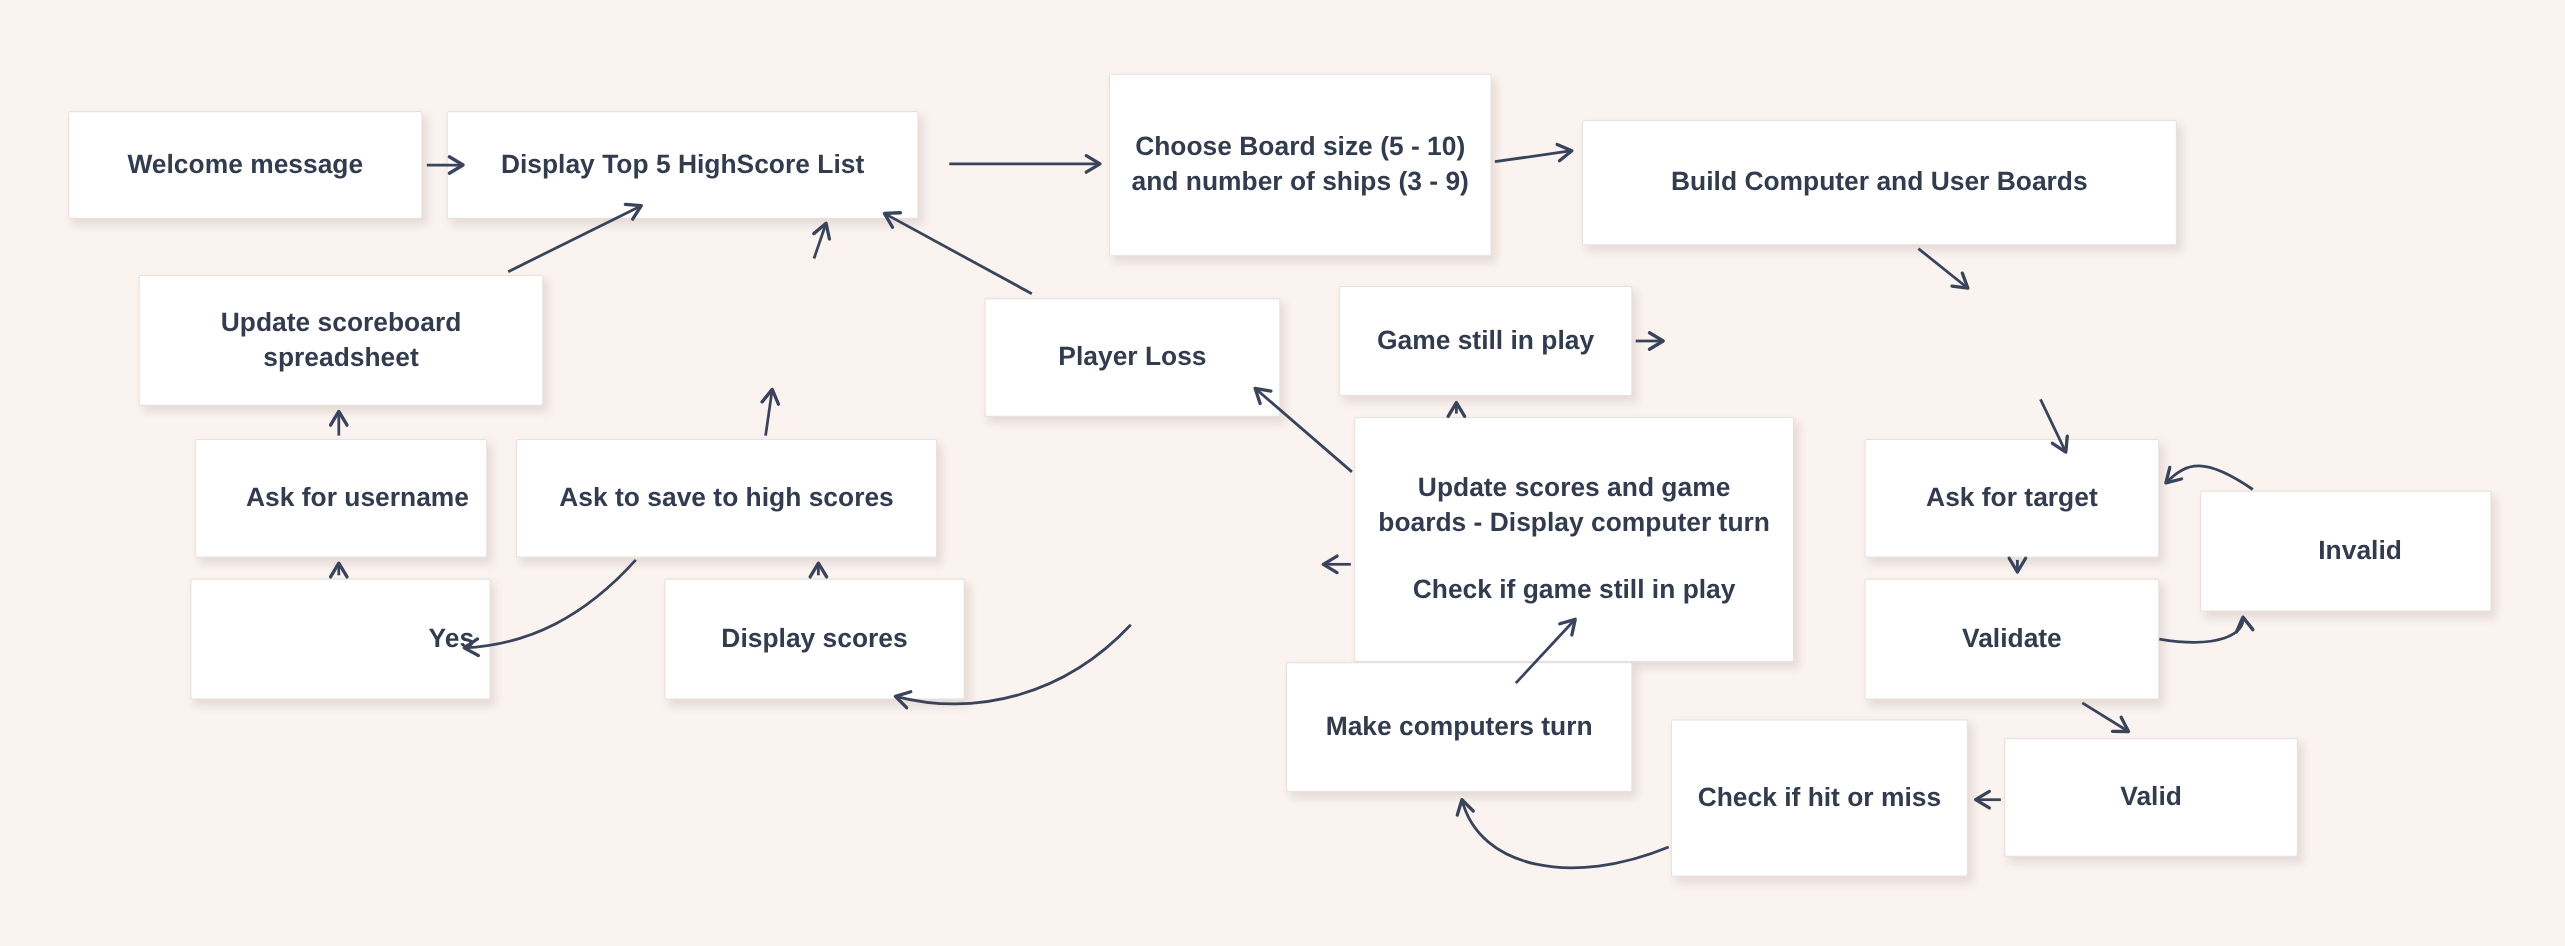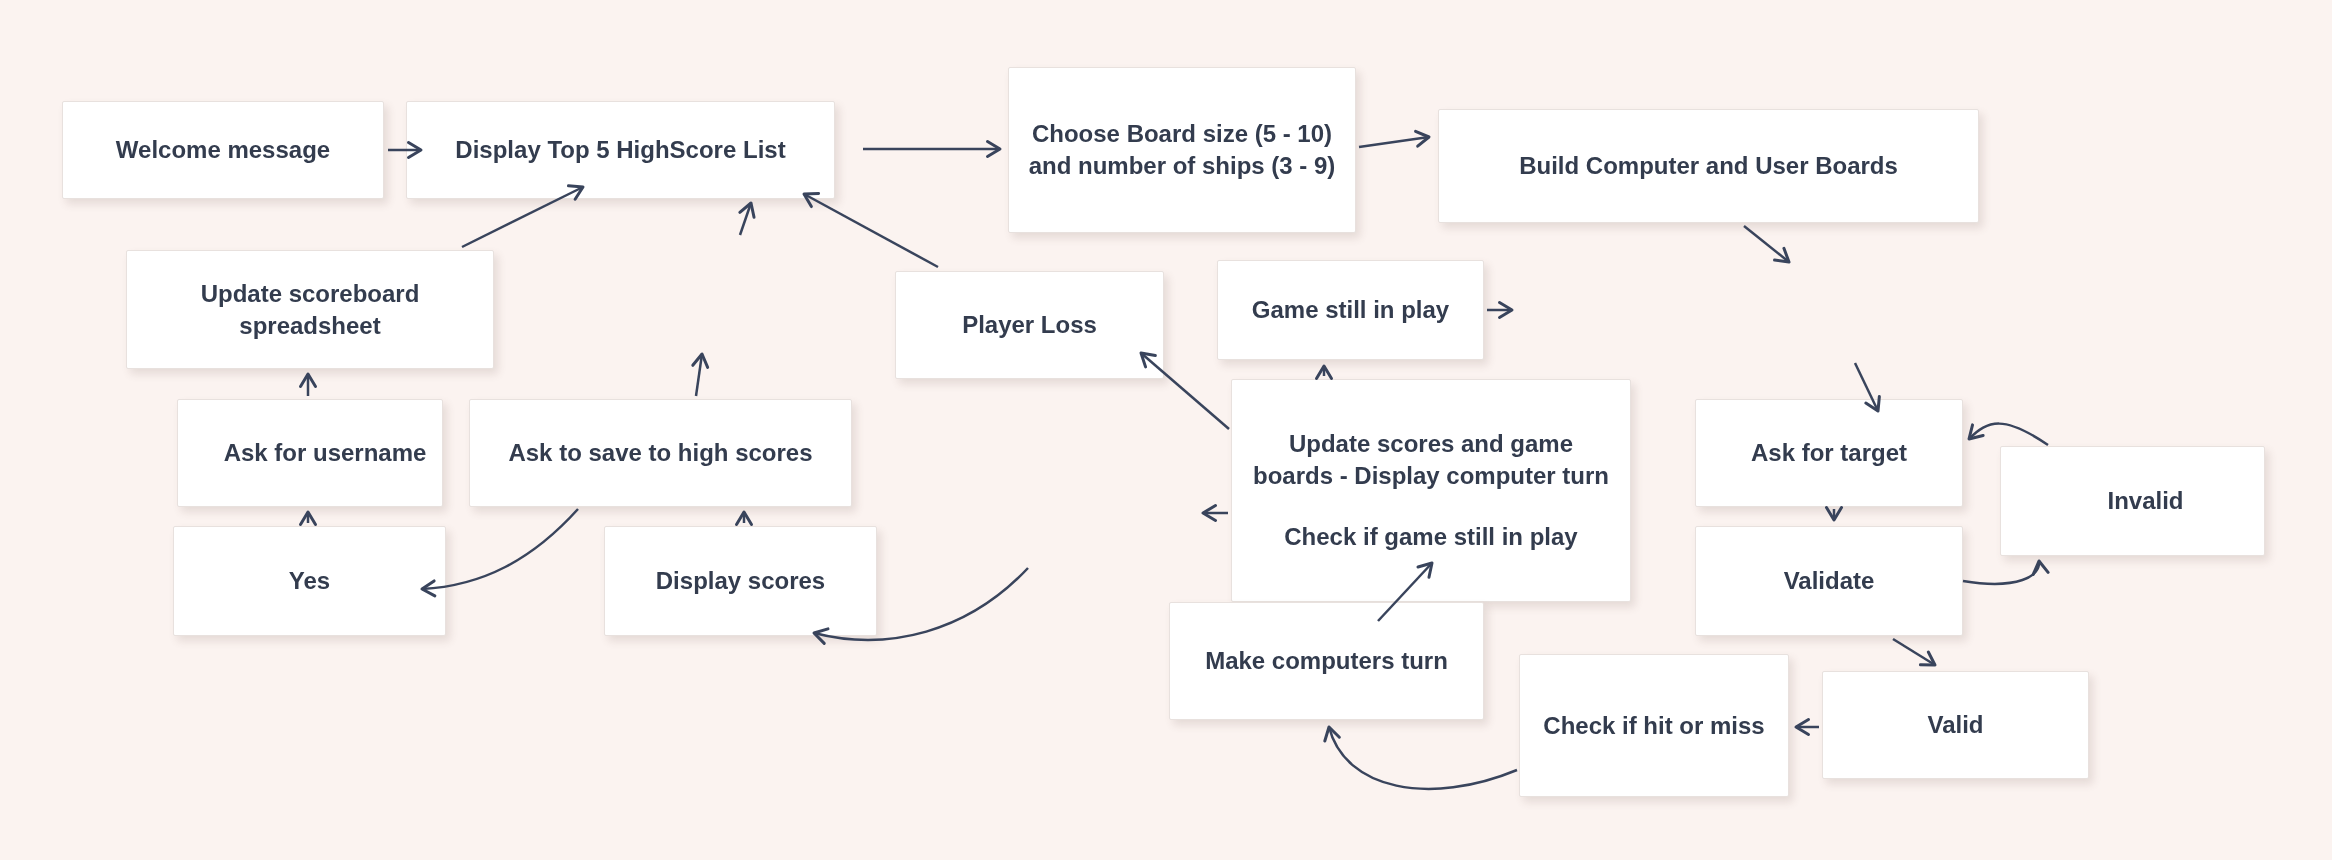--- a/index.html
+++ b/index.html
@@ -102,21 +102,21 @@
     <div class="node" style="left: 1231px; top: 379px; width: 400px; height: 223px;">
       <div class="label">Update scores and game boards - Display computer turn</div>
       <div class="label sublabel">Check if game still in play</div>
     </div>
     <div class="node" style="left: 1695px; top: 399px; width: 268px; height: 108px;">
       <div class="label">Ask for target</div>
     </div>
     <div class="node" style="left: 2000px; top: 446px; width: 265px; height: 110px; padding-left: 40px;">
       <div class="label">Invalid</div>
     </div>
-    <div class="node" style="left: 173px; top: 526px; width: 273px; height: 110px;">
+    <div class="node" style="left: 173px; top: 526px; width: 273px; height: 110px; align-items: flex-end;">
       <div class="label">Yes</div>
     </div>
     <div class="node" style="left: 604px; top: 526px; width: 273px; height: 110px;">
       <div class="label">Display scores</div>
     </div>
     <div class="node" style="left: 1695px; top: 526px; width: 268px; height: 110px;">
       <div class="label">Validate</div>
     </div>
     <div class="node" style="left: 1169px; top: 602px; width: 315px; height: 118px;">
       <div class="label">Make computers turn</div>

